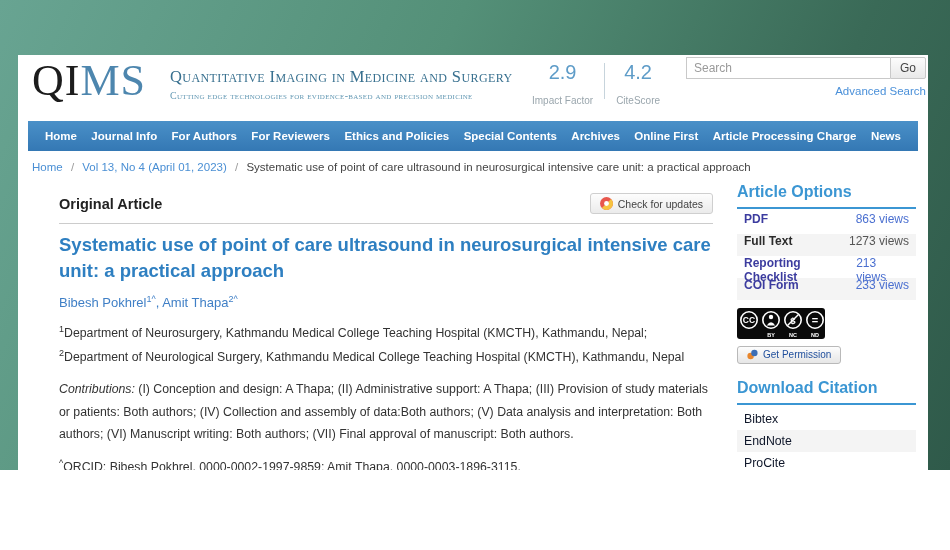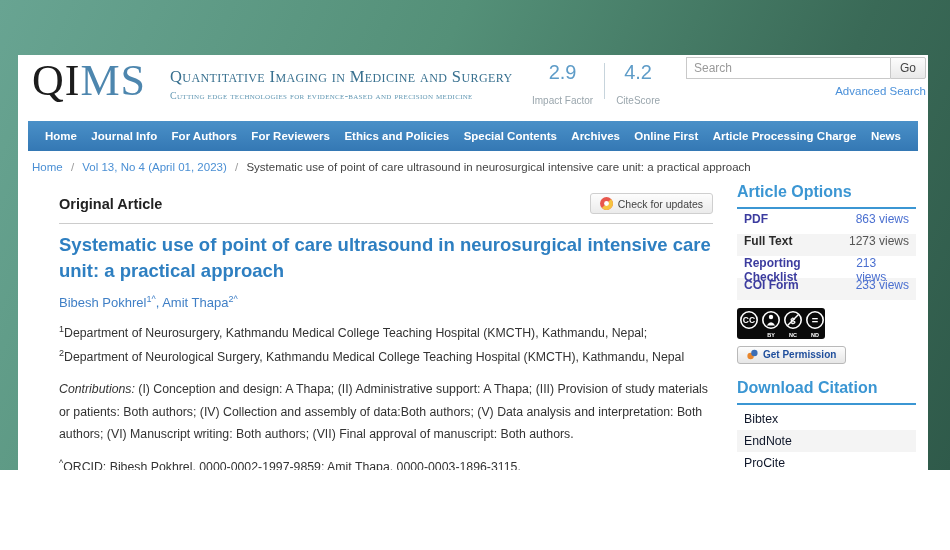--- a/index.html
+++ b/index.html
@@ -108,21 +108,21 @@
   .opt-label { font-weight:bold; color:#3c3c9f; }
   .opt-label.plain { color:#2b2b2b; }
   .opt-views { color:#4a6fd0; font-size:12px; }
   .opt-views.plain { color:#555; }
 
   .cc-badge { margin:8px 0 7px; display:block; cursor:pointer; }
   .perm-btn {
     display:inline-flex; align-items:center; gap:5px;
     border:1px solid #b9b9b9; border-radius:3px;
     background:linear-gradient(#fdfdfd,#e6e6e6);
-    padding:2px 9px 3px; font-size:10px; font-weight:bold; color:#1f4e9c; cursor:pointer;
+    padding:2px 9px 3px; font-size:10px; font-weight:normal; color:#1f4e9c; cursor:pointer;
   }
   .dl-head { margin-top:15px; }
   .cite-row {
     height:22px; line-height:22px; padding:0 7px;
     font-size:12.3px; color:#0f172a; cursor:pointer;
   }
   .cite-row.alt { background:#f4f4f4; }
 </style>
 </head>
 <body>

